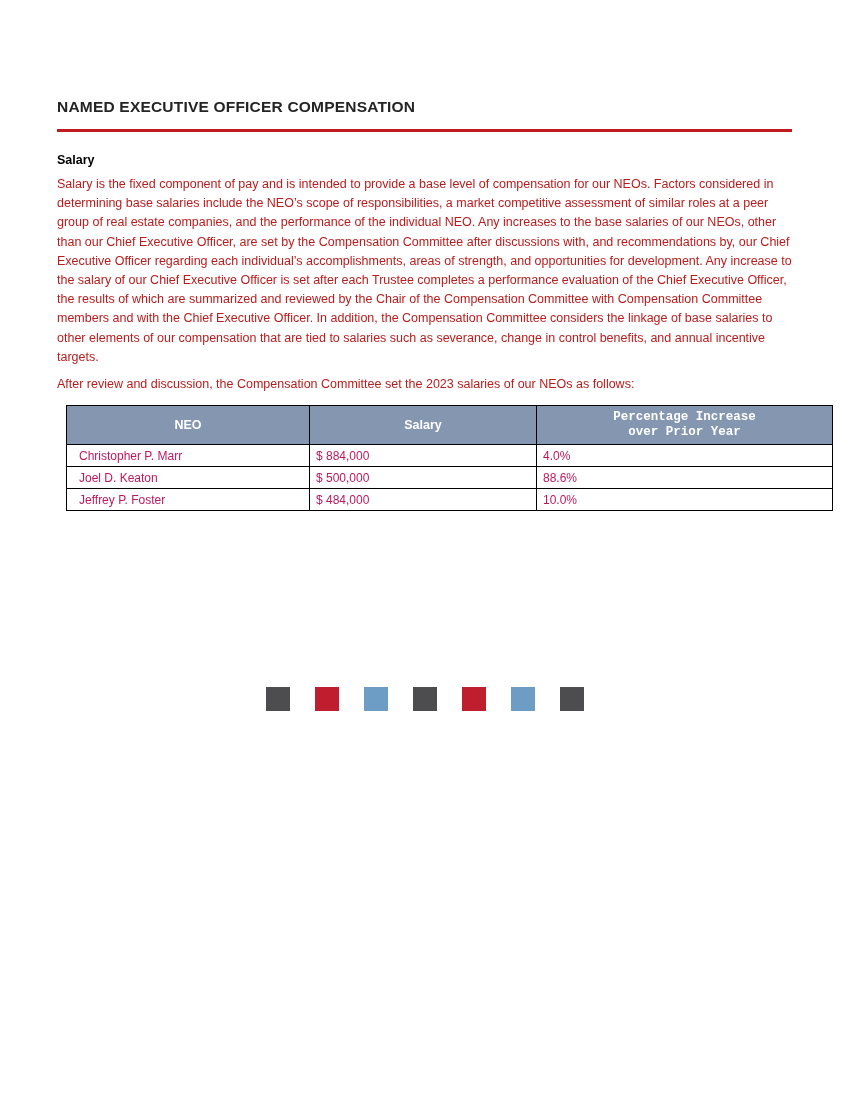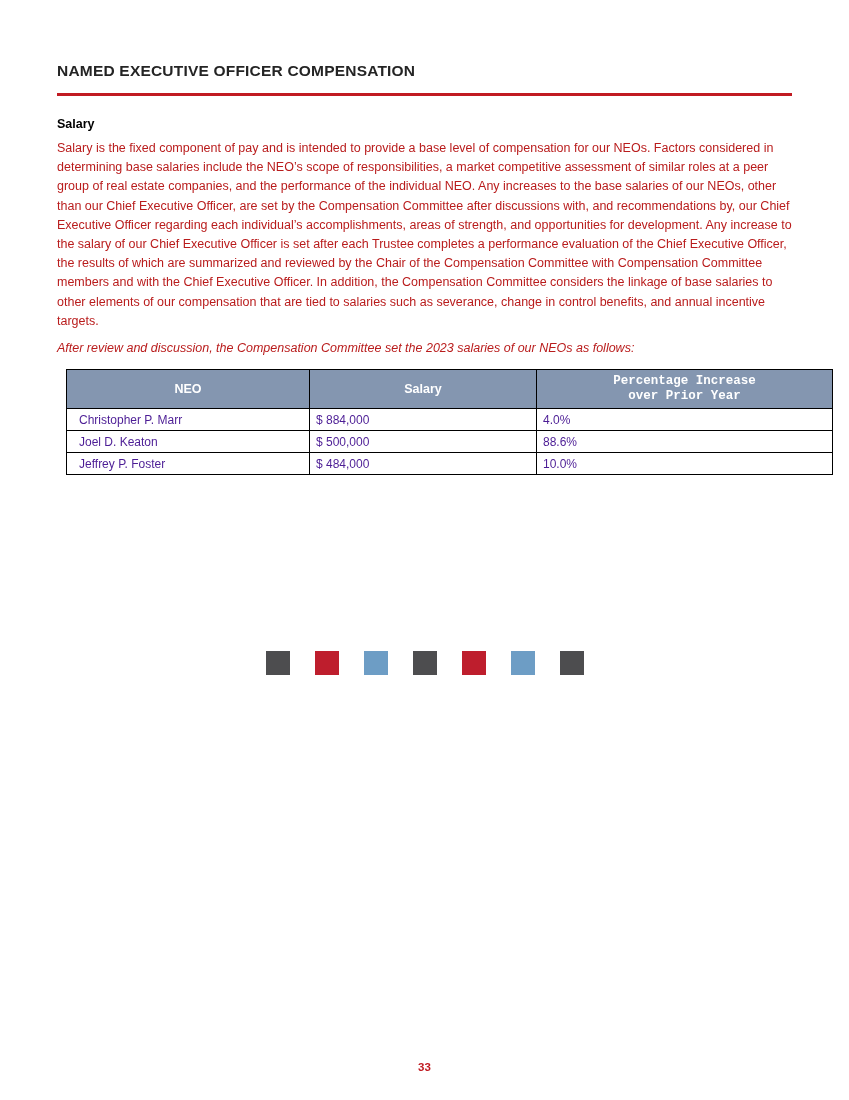--- a/index.html
+++ b/index.html
@@ -10,21 +10,21 @@
   .page {
     position: relative;
     width: 849px;
     height: 1100px;
     background: #ffffff;
     font-family: "Liberation Sans", sans-serif;
     color: #000000;
     overflow: hidden;
   }
   .content {
-    padding: 62px 57px 0 57px;
+    padding: 98px 57px 0 57px;
   }
   .title {
     margin: 0;
     font-size: 15.5px;
     font-weight: 700;
     letter-spacing: 0.2px;
     color: #242424;
   }
   .rule {
     height: 3px;
@@ -37,21 +37,20 @@
     font-weight: 700;
     color: #000000;
   }
   .body {
     margin: 8px 0 0 0;
     font-size: 12.5px;
     line-height: 19.2px;
     color: #b91c1c;
   }
   .intro {
-    font-style: italic;
   }
   .salary-table {
     border-collapse: collapse;
     table-layout: fixed;
     width: 727px;
     margin: 11px 0 0 9px;
     border-radius: 7px;
   }
   .salary-table th,
   .salary-table td {
@@ -65,21 +64,21 @@
     line-height: 15px;
     padding: 4px 6px;
     text-align: center;
     vertical-align: middle;
   }
   .col-neo { width: 230px; }
   .col-salary { width: 214px; }
   .col-increase { width: 283px; font-family: Liberation Mono, monospace; }
   .salary-table td {
     font-size: 12px;
-    color: #4c1d95;
+    color: #be185d;
     padding: 3px 6px;
     height: 15px;
     background: #ffffff;
     vertical-align: middle;
   }
   .cell-neo {
     text-align: left;
     padding-left: 12px !important;
   }
   .cell-salary,
@@ -160,16 +159,13 @@
       <div class="sq" style="background: rgb(190, 30, 45);"></div>
       <div class="sq" style="background: rgb(109, 157, 197);"></div>
       <div class="sq" style="background: rgb(77, 77, 79);"></div>
       <div class="sq" style="background: rgb(190, 30, 45);"></div>
       <div class="sq" style="background: rgb(109, 157, 197);"></div>
       <div class="sq" style="background: rgb(77, 77, 79);"></div>
     </div>
 
   </div>
 
-  <div class="footer">
-    <span class="page-num" style="color: rgb(193, 27, 34);">33</span>
-  </div>
 </div>
 
 </body></html>

